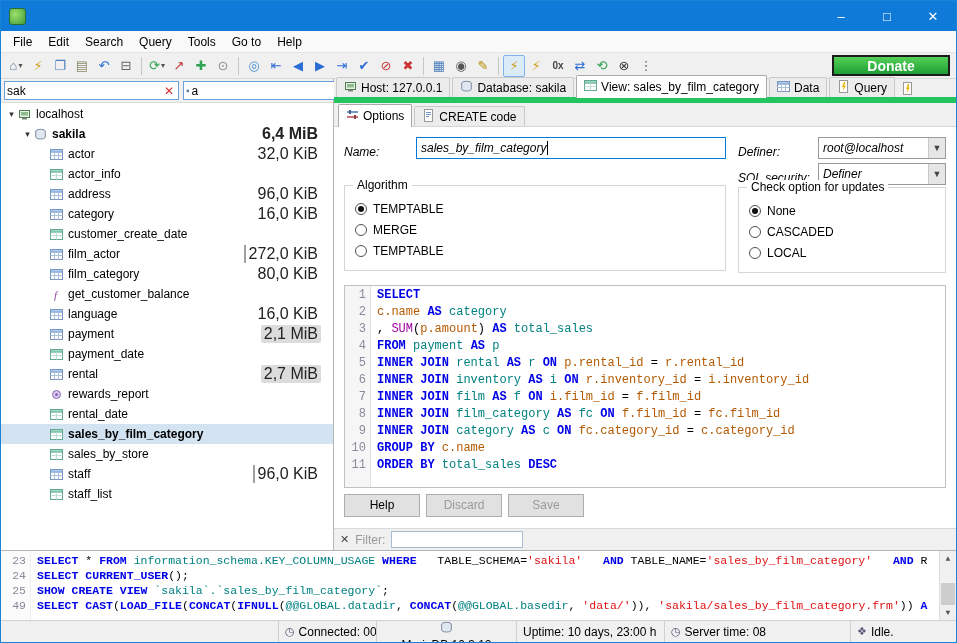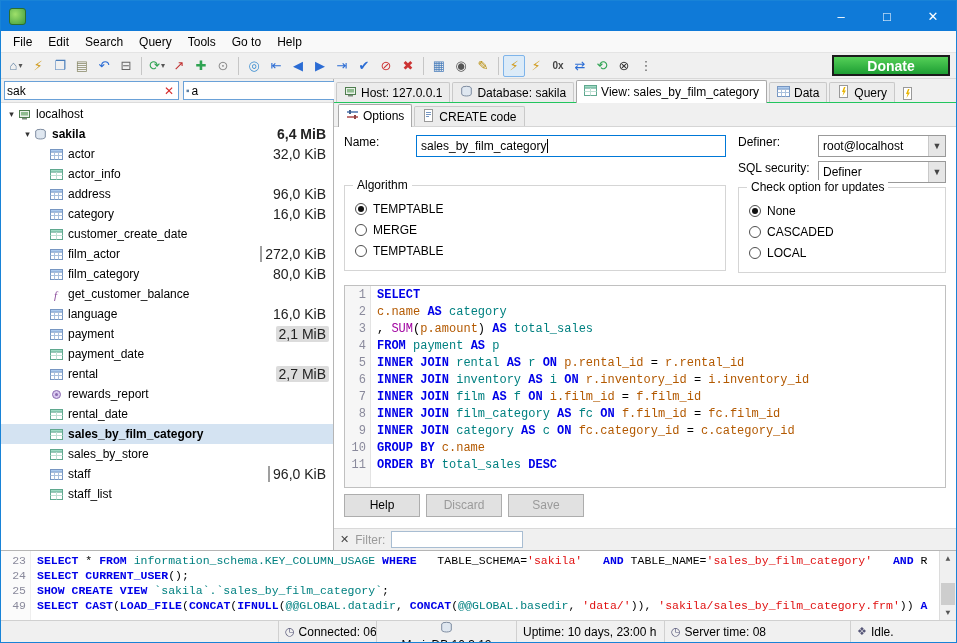--- a/index.html
+++ b/index.html
@@ -40,38 +40,38 @@
   .clear-x{ color:#d62c2c; font-weight:bold; font-size:12px; padding:0 2px; }
   .box-icon{ color:#5b7da0; font-size:10px; margin-right:2px; }
   .fav-icon{ color:#e8b400; font-size:14px; padding:0 3px; }
   .tree{ flex:1; overflow:hidden; padding-top:1px; }
   .trow{ height:20px; display:flex; align-items:center; white-space:nowrap; }
   .trow.bold{ font-weight:bold; }
   .trow.selected{ background:var(--selection,#d4e3f2); }
   .texp{ width:13px; font-size:9px; color:#333; text-align:center; flex:0 0 auto;}
   .ticon{ width:17px; display:flex; align-items:center; flex:0 0 auto; }
   .tlabel{ padding-left:1px; }
-  .tsize{ margin-left:auto; padding:0 3px; margin-right:4px; color:#222; font-size:14px; }
+  .tsize{ margin-left:auto; padding:0 3px; margin-right:12px; color:#222; font-size:16px; }
   .tsize.pill{ background:#dcdcdc; border-radius:2px; }
   .tsize.bar{ border-left:2px solid #9f9f9f; }
 
   
   .right{ flex:1; display:flex; flex-direction:column; min-width:0; background:#f0f0f0; }
-  .maintabs{ height:24px; display:flex; align-items:flex-end; padding:2px 2px 0 2px; gap:2px; background:#f0f0f0; border-bottom:1px solid #22c55e; flex:0 0 auto;}
+  .maintabs{ height:24px; display:flex; align-items:flex-end; padding:2px 2px 0 2px; gap:2px; background:#f0f0f0; border-bottom:6px solid #22c55e; flex:0 0 auto;}
   .tab{ height:20px; display:flex; align-items:center; gap:4px; padding:0 7px; background:#ececec;
         border:1px solid #c9c9c9; border-bottom:none; border-radius:2px 2px 0 0; white-space:nowrap; }
   .tab.active{ background:#fff; height:23px; margin-bottom:-1px; border-color:#a9a9a9; }
   .newtab{ display:flex; align-items:center; padding:0 4px 2px 4px; }
   .subtabs{ height:24px; display:flex; align-items:flex-end; padding:2px 2px 0 4px; gap:2px; background:#f0f0f0; border-bottom:1px solid #d5d5d5; flex:0 0 auto;}
   .pane{ flex:1; background:#fff; padding:8px 10px 6px 10px; display:flex; flex-direction:column; min-height:0; }
 
   .form-grid{ display:flex; gap:12px; flex:0 0 auto; }
   .fg-left{ flex:1; min-width:0; }
   .fg-right{ width:208px; flex:0 0 auto; }
-  .frow{ display:flex; align-items:flex-start; height:24px; margin-bottom:2px; }
+  .frow{ display:flex; align-items:flex-end; height:24px; margin-bottom:2px;font-style:italic; }
   .flabel{ width:72px; flex:0 0 auto; }
   .flabel2{ flex:1; }
   .name-input{ flex:1; height:22px; border:1px solid var(--accent,#0078d7); display:flex; align-items:center; padding:0 4px; background:#fff; }
   .caret{ display:inline-block; width:1px; height:14px; background:#000; margin-left:1px; animation:blink 1s steps(1) infinite; }
   @keyframes blink{ 50%{opacity:0;} }
   .combo{ width:128px; height:22px; border:1px solid #999; background:#fff; display:flex; align-items:center; flex:0 0 auto; }
   .combo-text{ flex:1; padding:0 4px; overflow:hidden; white-space:nowrap; }
   .combo-btn{ width:17px; height:100%; background:#e6e6e6; border-left:1px solid #c9c9c9; display:flex; align-items:center; justify-content:center; font-size:9px; color:#444; }
 
   .groupbox{ border:1px solid #d5d5d5; position:relative; padding:12px 10px 6px 10px; height:86px; }
@@ -710,21 +710,21 @@
       <div class="sarrow">▼</div>
     </div>
   </div>
 
   <div class="statusbar" id="statusbar">
       <div class="seg">
         <span class="stext"></span>
       </div>
       <div class="seg">
         <span class="sicon">◷</span>
-        <span class="stext">Connected: 06</span>
+        <span class="stext">Connected: 00</span>
       </div>
       <div class="seg">
         <span class="sicon">
           <svg width="13" height="13" viewBox="0 0 13 13">
             <ellipse cx="6.5" cy="3.2" rx="4.8" ry="1.9" fill="#dfe7f0" stroke="#7e8ca0"></ellipse>
             <path d="M1.7 3.2 v5.8 c0 1.1 2.1 2 4.8 2 s4.8 -0.9 4.8 -2 V3.2" fill="#dfe7f0" stroke="#7e8ca0"></path>
           </svg>
         </span>
         <span class="stext">MariaDB 10.3.12</span>
       </div>

